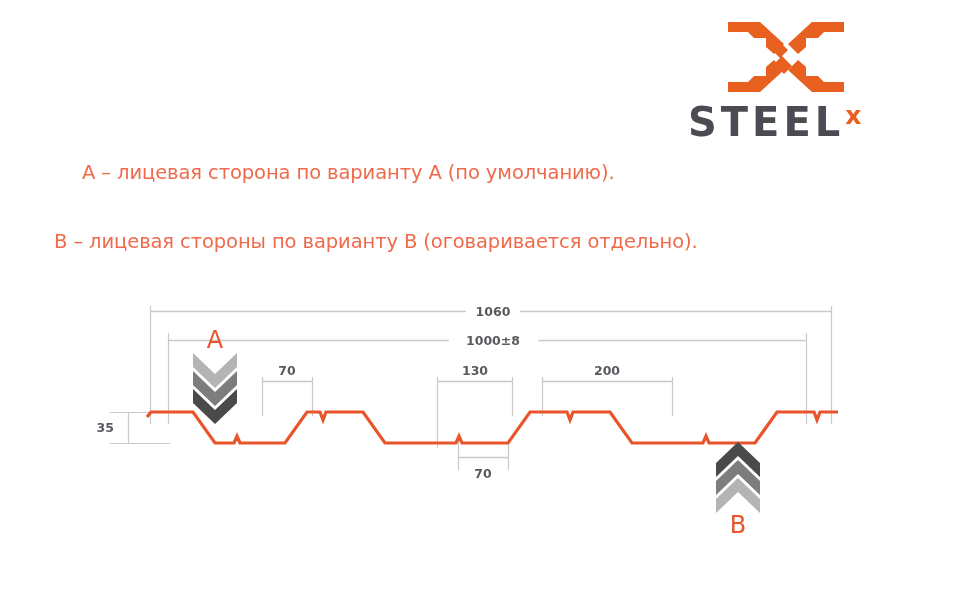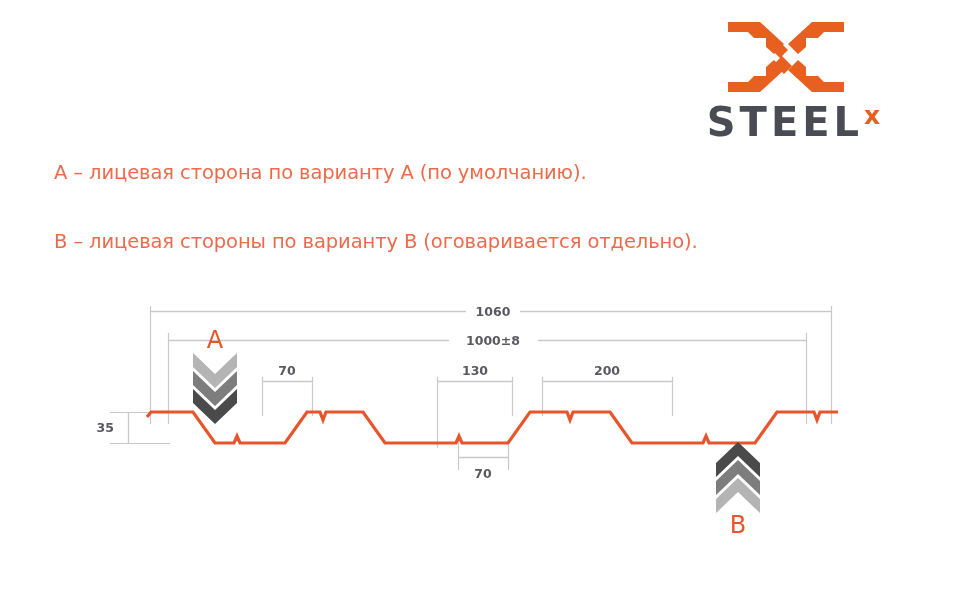--- a/index.html
+++ b/index.html
@@ -15,21 +15,20 @@
     position: relative;
   }
 
   
   #logo {
     position: absolute;
     left: 688px;
     top: 18px;
     width: 210px;
     height: 125px;
-    text-align: center;
   }
   #logo-mark {
     position: absolute;
     left: 38px;
     top: 0px;
     width: 120px;
     height: 78px;
   }
   #logo-word {
     position: absolute;
@@ -60,21 +59,21 @@
   
   .caption {
     position: absolute;
     left: 54px;
     font-family: "DejaVu Sans", sans-serif;
     font-size: 19.5px;
     color: #ef6a4b;
     white-space: nowrap;
     letter-spacing: -0.1px;
   }
-  #caption-a { top: 161px; }
+  #caption-a { top: 161px; margin-left: 28px; }
   #caption-b { top: 218px; margin-top: 12px; }
 
   
   #drawing {
     position: absolute;
     left: 0;
     top: 0;
     width: 921px;
     height: 597px;
   }

